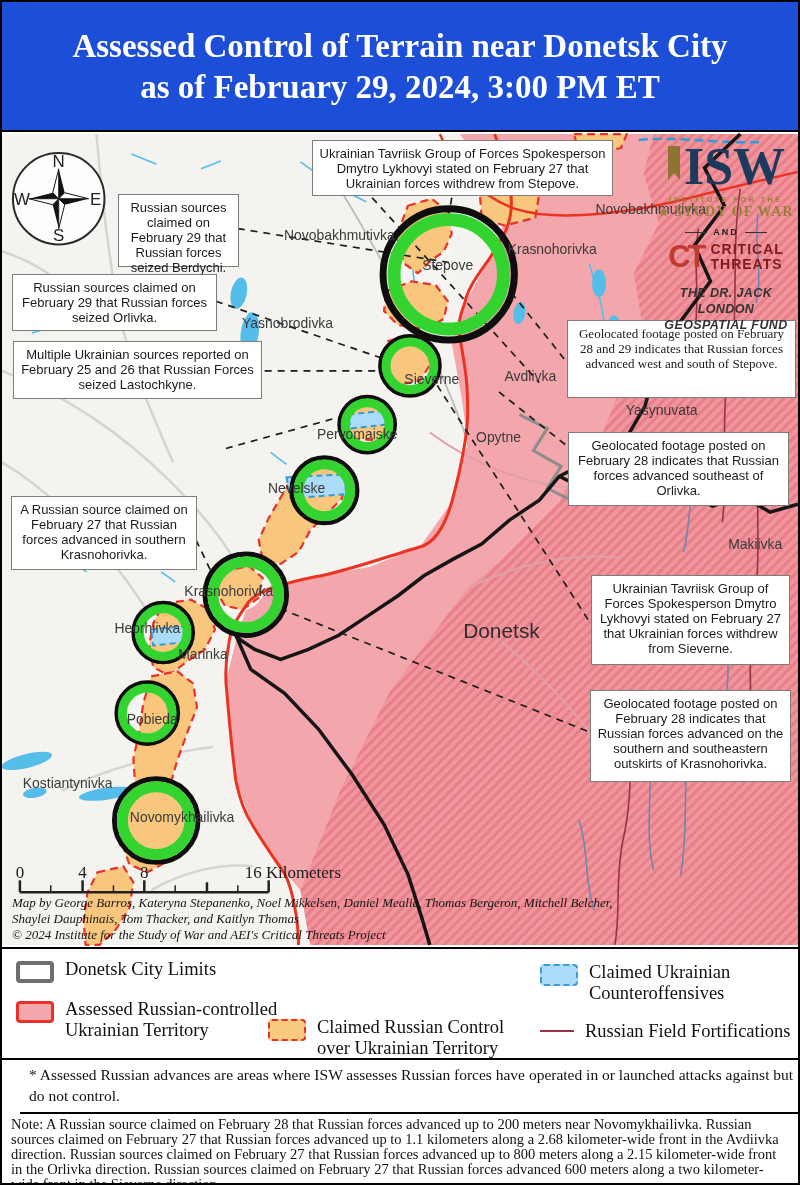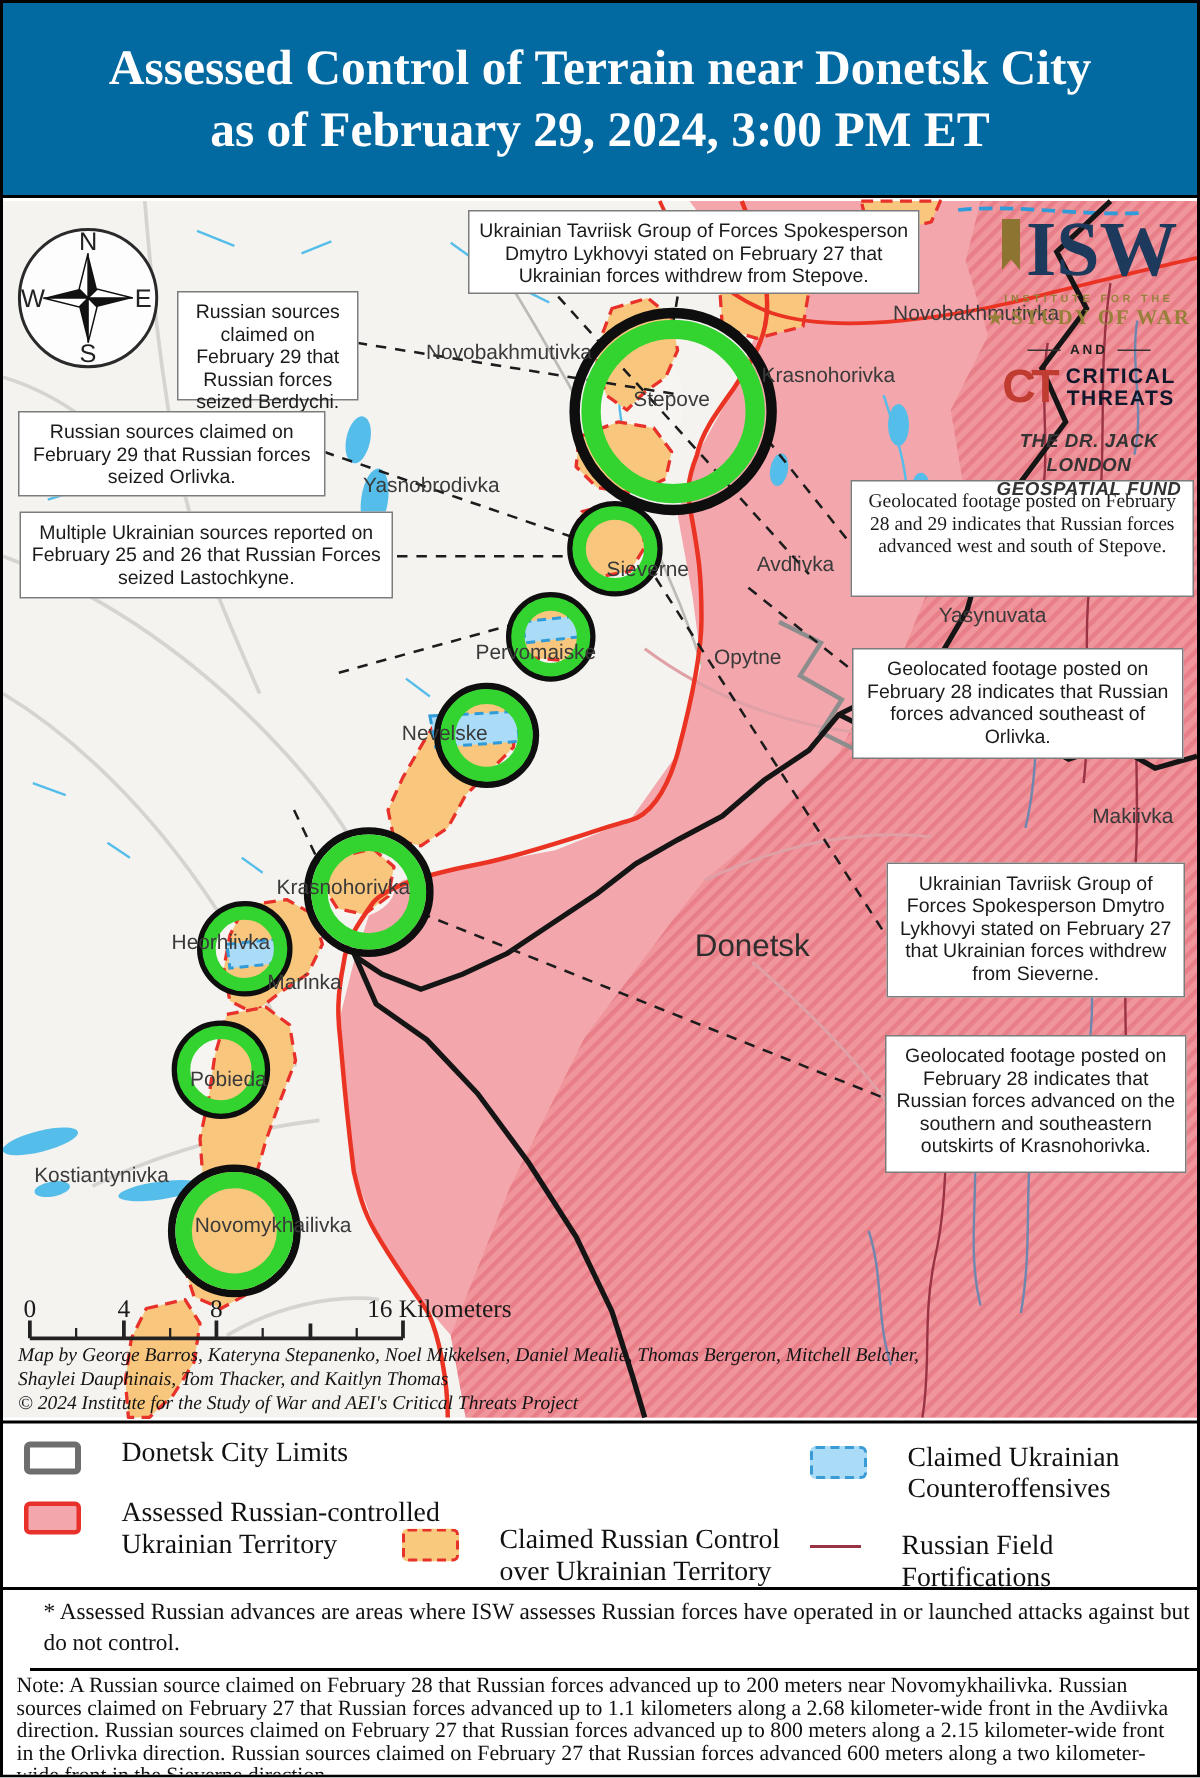--- a/index.html
+++ b/index.html
@@ -1,19 +1,19 @@
 <!DOCTYPE html>
 <html><head>
 <meta charset="utf-8">
 <style>
   html,body{margin:0;padding:0;background:#ffffff;}
   .page{position:relative;width:800px;height:1185px;background:#fff;overflow:hidden;
         font-family:"Liberation Sans",sans-serif;border:2px solid #000;box-sizing:border-box;}
   
-  .header{position:absolute;left:0;top:0;width:100%;height:130px;background:#0369a1;
+  .header{position:absolute;left:0;top:0;width:100%;height:130px;background:#1d4ed8;
           border-bottom:2px solid #000;box-sizing:border-box;text-align:center;}
   .header .t1{margin-top:24px;font:700 33px/40px "Liberation Serif",serif;color:#fff;}
   .header .t2{font:700 33px/42px "Liberation Serif",serif;color:#fff;}
   
   .map-wrap{position:absolute;left:0;top:130px;width:796px;height:815px;overflow:hidden;}
   .map-svg{position:absolute;left:0;top:0;}
   .co{position:absolute;background:#fff;border:1.5px solid #7c7c7c;color:#1b1b1b;
       font:13px/15px "Liberation Sans",sans-serif;text-align:center;padding:5px 4px;box-sizing:border-box;}
   .attrib{position:absolute;left:10px;top:763px;font:italic 13px/16px "Liberation Serif",serif;color:#141414;}
   
@@ -21,34 +21,34 @@
   .isw-row{display:flex;justify-content:center;align-items:flex-start;gap:3px;}
   .isw-word{font:700 52px/50px "Liberation Serif",serif;letter-spacing:0;color:#1d3a5c;}
   .isw-inst{font:700 7px/9px "Liberation Sans",sans-serif;letter-spacing:2.6px;color:#97803a;margin-top:3px;}
   .isw-study{font:700 14px/16px "Liberation Serif",serif;letter-spacing:1.2px;color:#97803a;}
   .isw-star{color:#97803a;margin-right:4px;font-size:12px;}
   .isw-and{display:flex;align-items:center;justify-content:center;gap:6px;
            font:700 9px/10px "Liberation Sans",sans-serif;letter-spacing:2px;color:#222;margin:7px 0 5px;}
   .isw-and .dash{width:22px;height:0;border-top:1.5px solid #333;}
   .ct-row{display:flex;justify-content:center;align-items:center;gap:7px;}
   .ct-mark{font:800 31px/28px "Liberation Sans",sans-serif;color:#c03c31;letter-spacing:-3px;}
-  .ct-text{text-align:center;font:700 14px/15px "Liberation Sans",sans-serif;color:#0f172a;letter-spacing:1px;}
+  .ct-text{text-align:left;font:700 14px/15px "Liberation Sans",sans-serif;color:#7f1d1d;letter-spacing:1px;}
   .fund{margin-top:13px;font:italic 700 12.5px/16px "Liberation Sans",sans-serif;color:#333;letter-spacing:.4px;}
   
   .legend{position:absolute;left:0;top:945px;width:100%;height:113px;background:#fff;
           border-top:2px solid #000;border-bottom:2px solid #000;box-sizing:border-box;}
   .leg-item{position:absolute;display:flex;gap:11px;align-items:flex-start;}
   .leg-sw{width:38px;height:22px;border-radius:4px;flex:none;margin-top:2px;box-sizing:border-box;}
   .sw-city{background:#fff;border:4px solid #6e6e6e;}
   .sw-rc{background:#f3a6ab;border:3px solid #e8312a;}
   .sw-adv{background:#f2a1a8;border:2.5px dashed #e8312a;}
   .sw-claim{background:#f9c97e;border:2.5px dashed #e8312a;}
   .sw-ua{background:#aadcf7;border:2.5px dashed #3b9bd6;}
   .sw-fort{width:34px;height:0;border-top:2px solid #993344;margin-top:13px;border-radius:0;}
-  .leg-label{font:18.5px/1.16 "Liberation Serif",serif;color:#111;margin-left:16px;}
+  .leg-label{font:18.5px/1.16 "Liberation Serif",serif;color:#111;}
   .w215{max-width:220px;} .w230{max-width:232px;} .w205{max-width:210px;}
   
   .footnote{position:absolute;left:18px;top:1058px;width:100%;height:54px;background:#fff;
             border-bottom:2px solid #000;box-sizing:border-box;
             font:15.5px/21px "Liberation Serif",serif;color:#111;padding:4px 9px;}
   .note{position:absolute;left:0;top:1112px;width:100%;height:73px;background:#fff;box-sizing:border-box;
         font:14.5px/14.9px "Liberation Serif",serif;color:#111;padding:3px 9px;}
 </style>
 </head>
 <body>
@@ -303,20 +303,21 @@
           <text x="37" y="6">E</text>
           <text x="0" y="43">S</text>
           <text x="-37" y="6">W</text>
         </g>
       </g>
     </svg>
 
     <div class="co" style="left:116px;top:62px;width:121px;height:73px;">Russian sources claimed on February 29 that Russian forces seized Berdychi.</div>
     <div class="co" style="left:10px;top:142px;width:205px;height:57px;">Russian sources claimed on February 29 that Russian forces seized Orlivka.</div>
     <div class="co" style="left:11px;top:209px;width:249px;height:58px;">Multiple Ukrainian sources reported on February 25 and 26 that Russian Forces seized Lastochkyne.</div>
+    <div class="co" style="left:9px;top:364px;width:186px;height:74px;">A Russian source claimed on February 27 that Russian forces advanced in southern Krasnohorivka.</div>
     <div class="co" style="left:310px;top:8px;width:301px;height:56px;">Ukrainian Tavriisk Group of Forces Spokesperson Dmytro Lykhovyi stated on February 27 that Ukrainian forces withdrew from Stepove.</div>
     <div class="co" style="left:565px;top:188px;width:229px;height:78px;font-family:Liberation Serif, serif;">Geolocated footage posted on February 28 and 29 indicates that Russian forces advanced west and south of Stepove.</div>
     <div class="co" style="left:566px;top:300px;width:221px;height:74px;">Geolocated footage posted on February 28 indicates that Russian forces advanced southeast of Orlivka.</div>
     <div class="co" style="left:589px;top:443px;width:199px;height:90px;">Ukrainian Tavriisk Group of Forces Spokesperson Dmytro Lykhovyi stated on February 27 that Ukrainian forces withdrew from Sieverne.</div>
     <div class="co" style="left:588px;top:558px;width:201px;height:92px;">Geolocated footage posted on February 28 indicates that Russian forces advanced on the southern and southeastern outskirts of Krasnohorivka.</div>
 
     <div class="isw-logo">
       <div class="isw-row">
         <svg width="14" height="40" viewBox="0 0 14 40" style="margin-top:4px">
           <path d="M1,0 h12 v34 l-6,-7 l-6,7 z" fill="#8d7531"></path>

